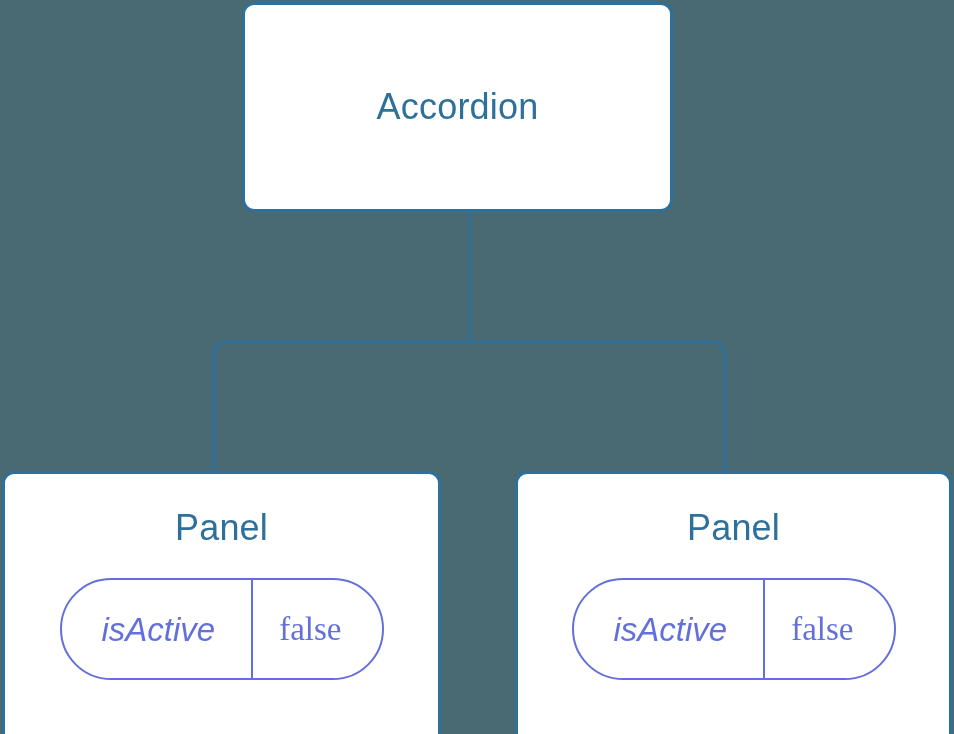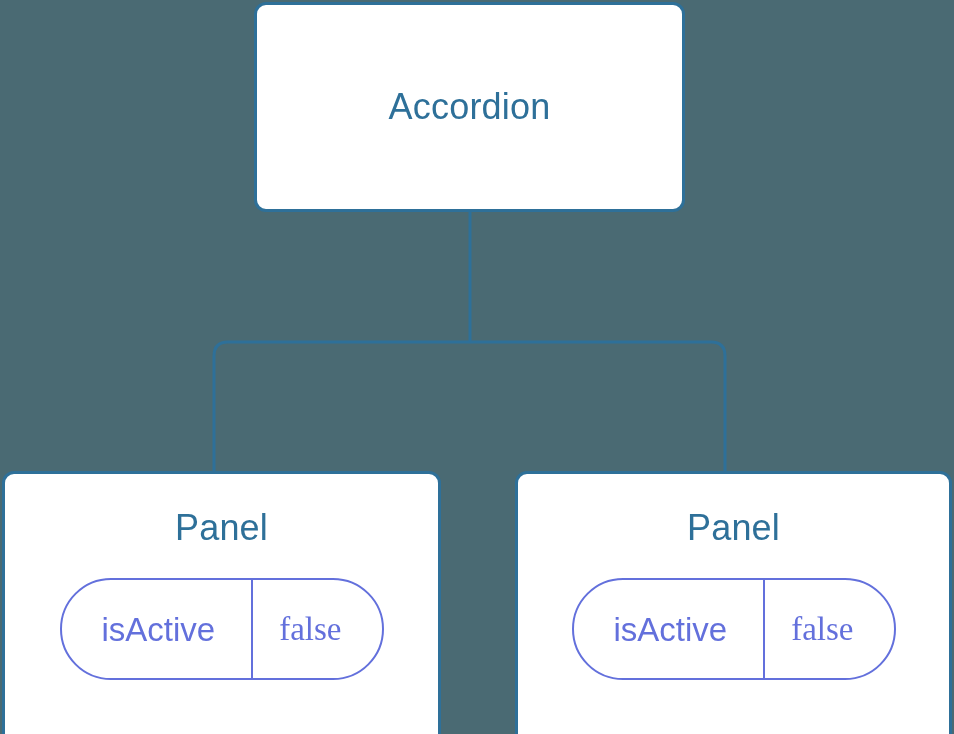--- a/index.html
+++ b/index.html
@@ -39,21 +39,21 @@
     background: #ffffff;
     border: 3px solid #2e7099;
     border-radius: 12px;
     display: flex;
     flex-direction: column;
     align-items: center;
   }
 
   
   #node-accordion {
-    left: 254px;
+    left: 242px;
     top: 2px;
     width: 431px;
     height: 210px;
     justify-content: center;
   }
 
   
   #node-panel-left {
     left: 2px;
     top: 471px;
@@ -97,20 +97,21 @@
     color: #6370dc;
     font-size: 33px;
     font-weight: 400;
     line-height: 1;
     white-space: nowrap;
     box-sizing: border-box;
   }
   .prop-key {
     padding: 0 36px 0 40px;
     border-right: 2px solid #6370dc;
+    font-style: italic;
   }
   .prop-value {
     padding: 0 40px 0 26px;
     font-family: Liberation Serif, serif;
   }
 </style>
 </head>
 <body>
 
 <div id="diagram-canvas">

